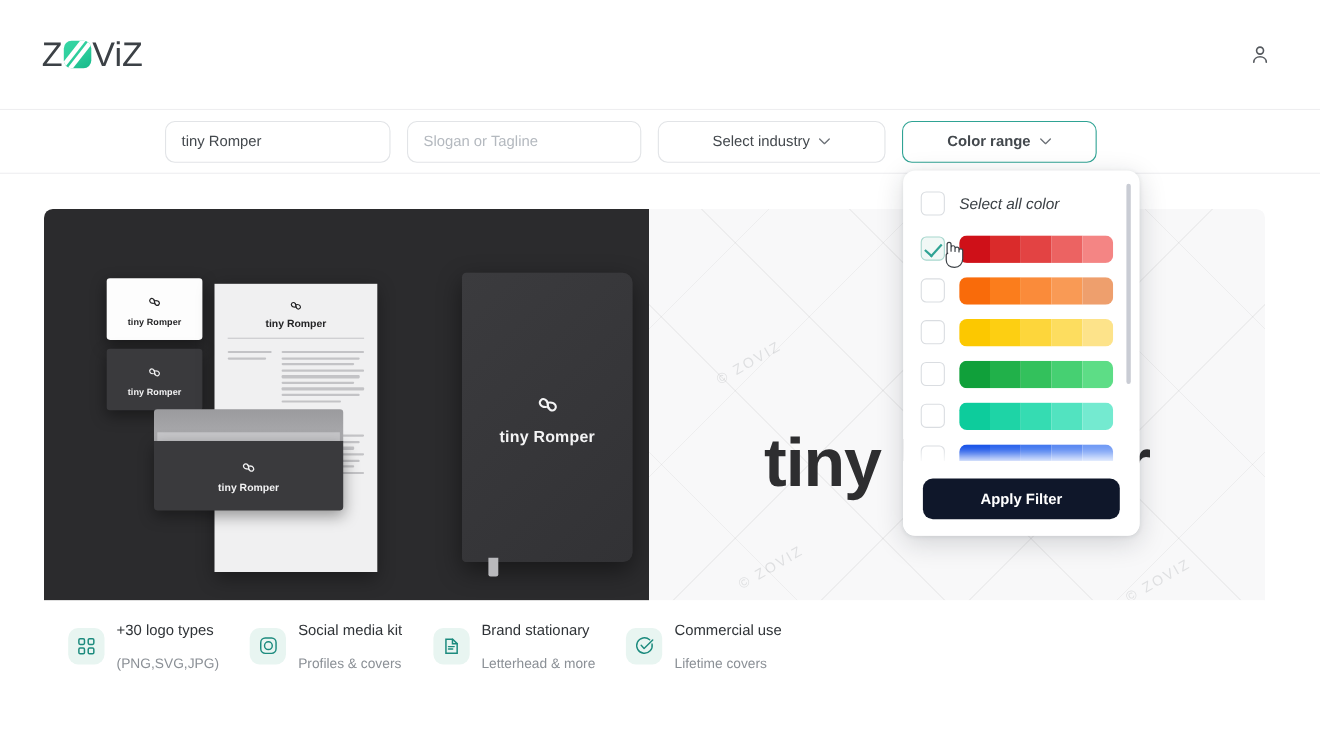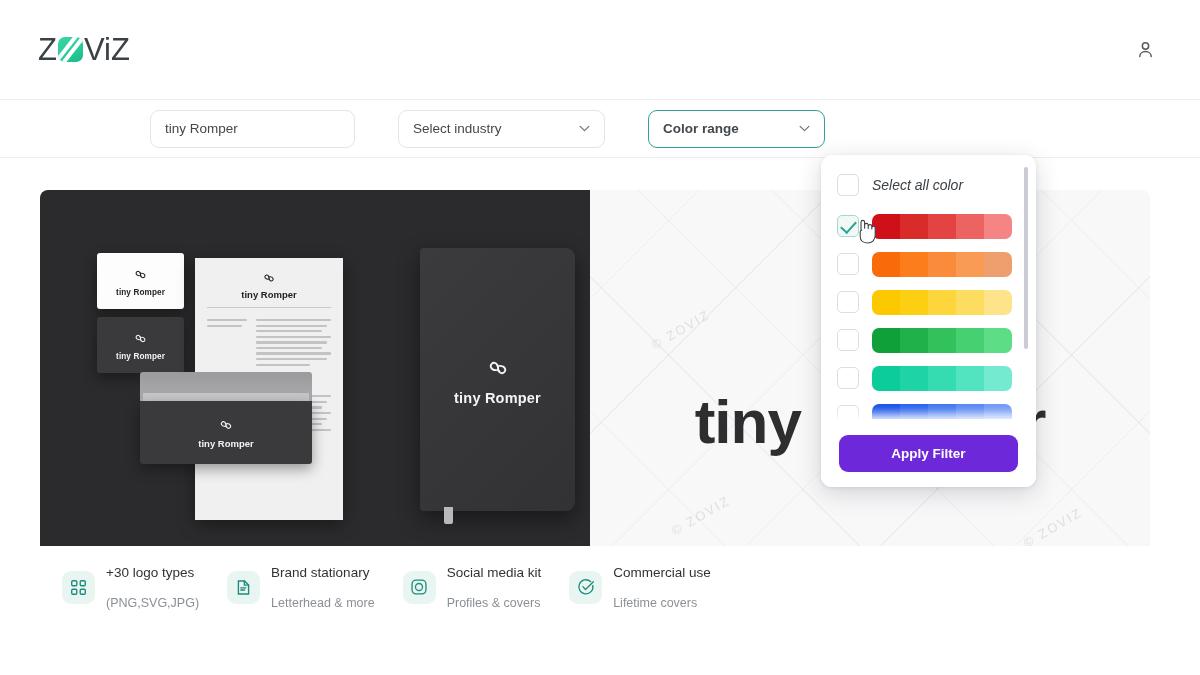--- a/index.html
+++ b/index.html
@@ -110,23 +110,22 @@
     padding: 0 14px;
     font-size: 13.5px;
     color: #43484d;
     cursor: text;
   }
   .field.name { width: 205px; }
   .field.slogan { width: 213px; }
   .field.slogan .ph { color: #b4b9bf; }
   .select {
     width: 207px;
-    justify-content: space-between;
+    justify-content: center;
     cursor: pointer;
-    margin-left: 28px;
   }
   .select .lbl { color: #43484d; }
   .select.active {
     border: 1.4px solid #2fa394;
     width: 177px;
     font-weight: bold;
   }
   .chev {
     width: 11px; height: 7px;
     flex: 0 0 auto;
@@ -210,21 +209,21 @@
     background: #ffffff;
     display: flex;
     align-items: center;
     justify-content: center;
     box-shadow: 0 -5px 10px rgba(255,255,255,0.95);
   }
   .apply-btn {
     width: 179px;
     height: 37px;
     border-radius: 9px;
-    background: #6d28d9;
+    background: #0f172a;
     color: #ffffff;
     font-size: 13.5px;
     font-weight: 700;
     display: flex;
     align-items: center;
     justify-content: center;
     cursor: pointer;
     border: none;
     font-family: "Liberation Sans", sans-serif;
   }
@@ -506,20 +505,23 @@
       </svg>
     </div>
   </div>
 
   <div class="searchbar">
 
     <div class="field name">
       <span>tiny Romper</span>
     </div>
 
+    <div class="field slogan">
+      <span class="ph">Slogan or Tagline</span>
+    </div>
 
     <div class="field select">
       <span class="lbl">Select industry</span>
       <svg class="chev" viewBox="0 0 12 8" fill="none" stroke="#6c7177" stroke-width="1.4" stroke-linecap="round" stroke-linejoin="round">
         <path d="M1 1.6 L6 6.4 L11 1.6"></path>
       </svg>
     </div>
 
     <div class="field select active">
       <span class="lbl">Color range</span>
@@ -636,42 +638,42 @@
         </svg>
       </div>
       <div class="f-txt">
         <span class="f-t1">+30 logo types</span>
         <span class="f-t2">(PNG,SVG,JPG)</span>
       </div>
     </div>
 
     <div class="feature">
       <div class="f-ico">
+        <svg width="18" height="18" viewBox="0 0 22 22" fill="none" stroke="#1c8b7e" stroke-width="1.6">
+          <rect x="2.5" y="2.5" width="17" height="17" rx="5"></rect>
+          <circle cx="11" cy="11" r="4.3"></circle>
+        </svg>
+      </div>
+      <div class="f-txt">
+        <span class="f-t1">Social media kit</span>
+        <span class="f-t2">Profiles &amp; covers</span>
+      </div>
+    </div>
+
+    <div class="feature">
+      <div class="f-ico">
         <svg width="17" height="17" viewBox="0 0 20 20" fill="none" stroke="#1c8b7e" stroke-width="1.6" stroke-linecap="round">
           <path d="M4 2.4h7.2L16 7.2V17.6H4z"></path>
           <path d="M11 2.4V7.2H16"></path>
           <path d="M6.8 10.4h6M6.8 13h4.4"></path>
         </svg>
       </div>
       <div class="f-txt">
         <span class="f-t1">Brand stationary</span>
         <span class="f-t2">Letterhead &amp; more</span>
-      </div>
-    </div>
-
-    <div class="feature">
-      <div class="f-ico">
-        <svg width="18" height="18" viewBox="0 0 22 22" fill="none" stroke="#1c8b7e" stroke-width="1.6">
-          <rect x="2.5" y="2.5" width="17" height="17" rx="5"></rect>
-          <circle cx="11" cy="11" r="4.3"></circle>
-        </svg>
-      </div>
-      <div class="f-txt">
-        <span class="f-t1">Social media kit</span>
-        <span class="f-t2">Profiles &amp; covers</span>
       </div>
     </div>
 
     <div class="feature">
       <div class="f-ico">
         <svg width="18" height="18" viewBox="0 0 22 22" fill="none" stroke="#1c8b7e" stroke-width="1.6" stroke-linecap="round" stroke-linejoin="round">
           <path d="M19.3 9.2A8.6 8.6 0 1 1 16.6 4.4"></path>
           <path d="M7.2 10.6 10.4 14 20 4.6"></path>
         </svg>
       </div>

